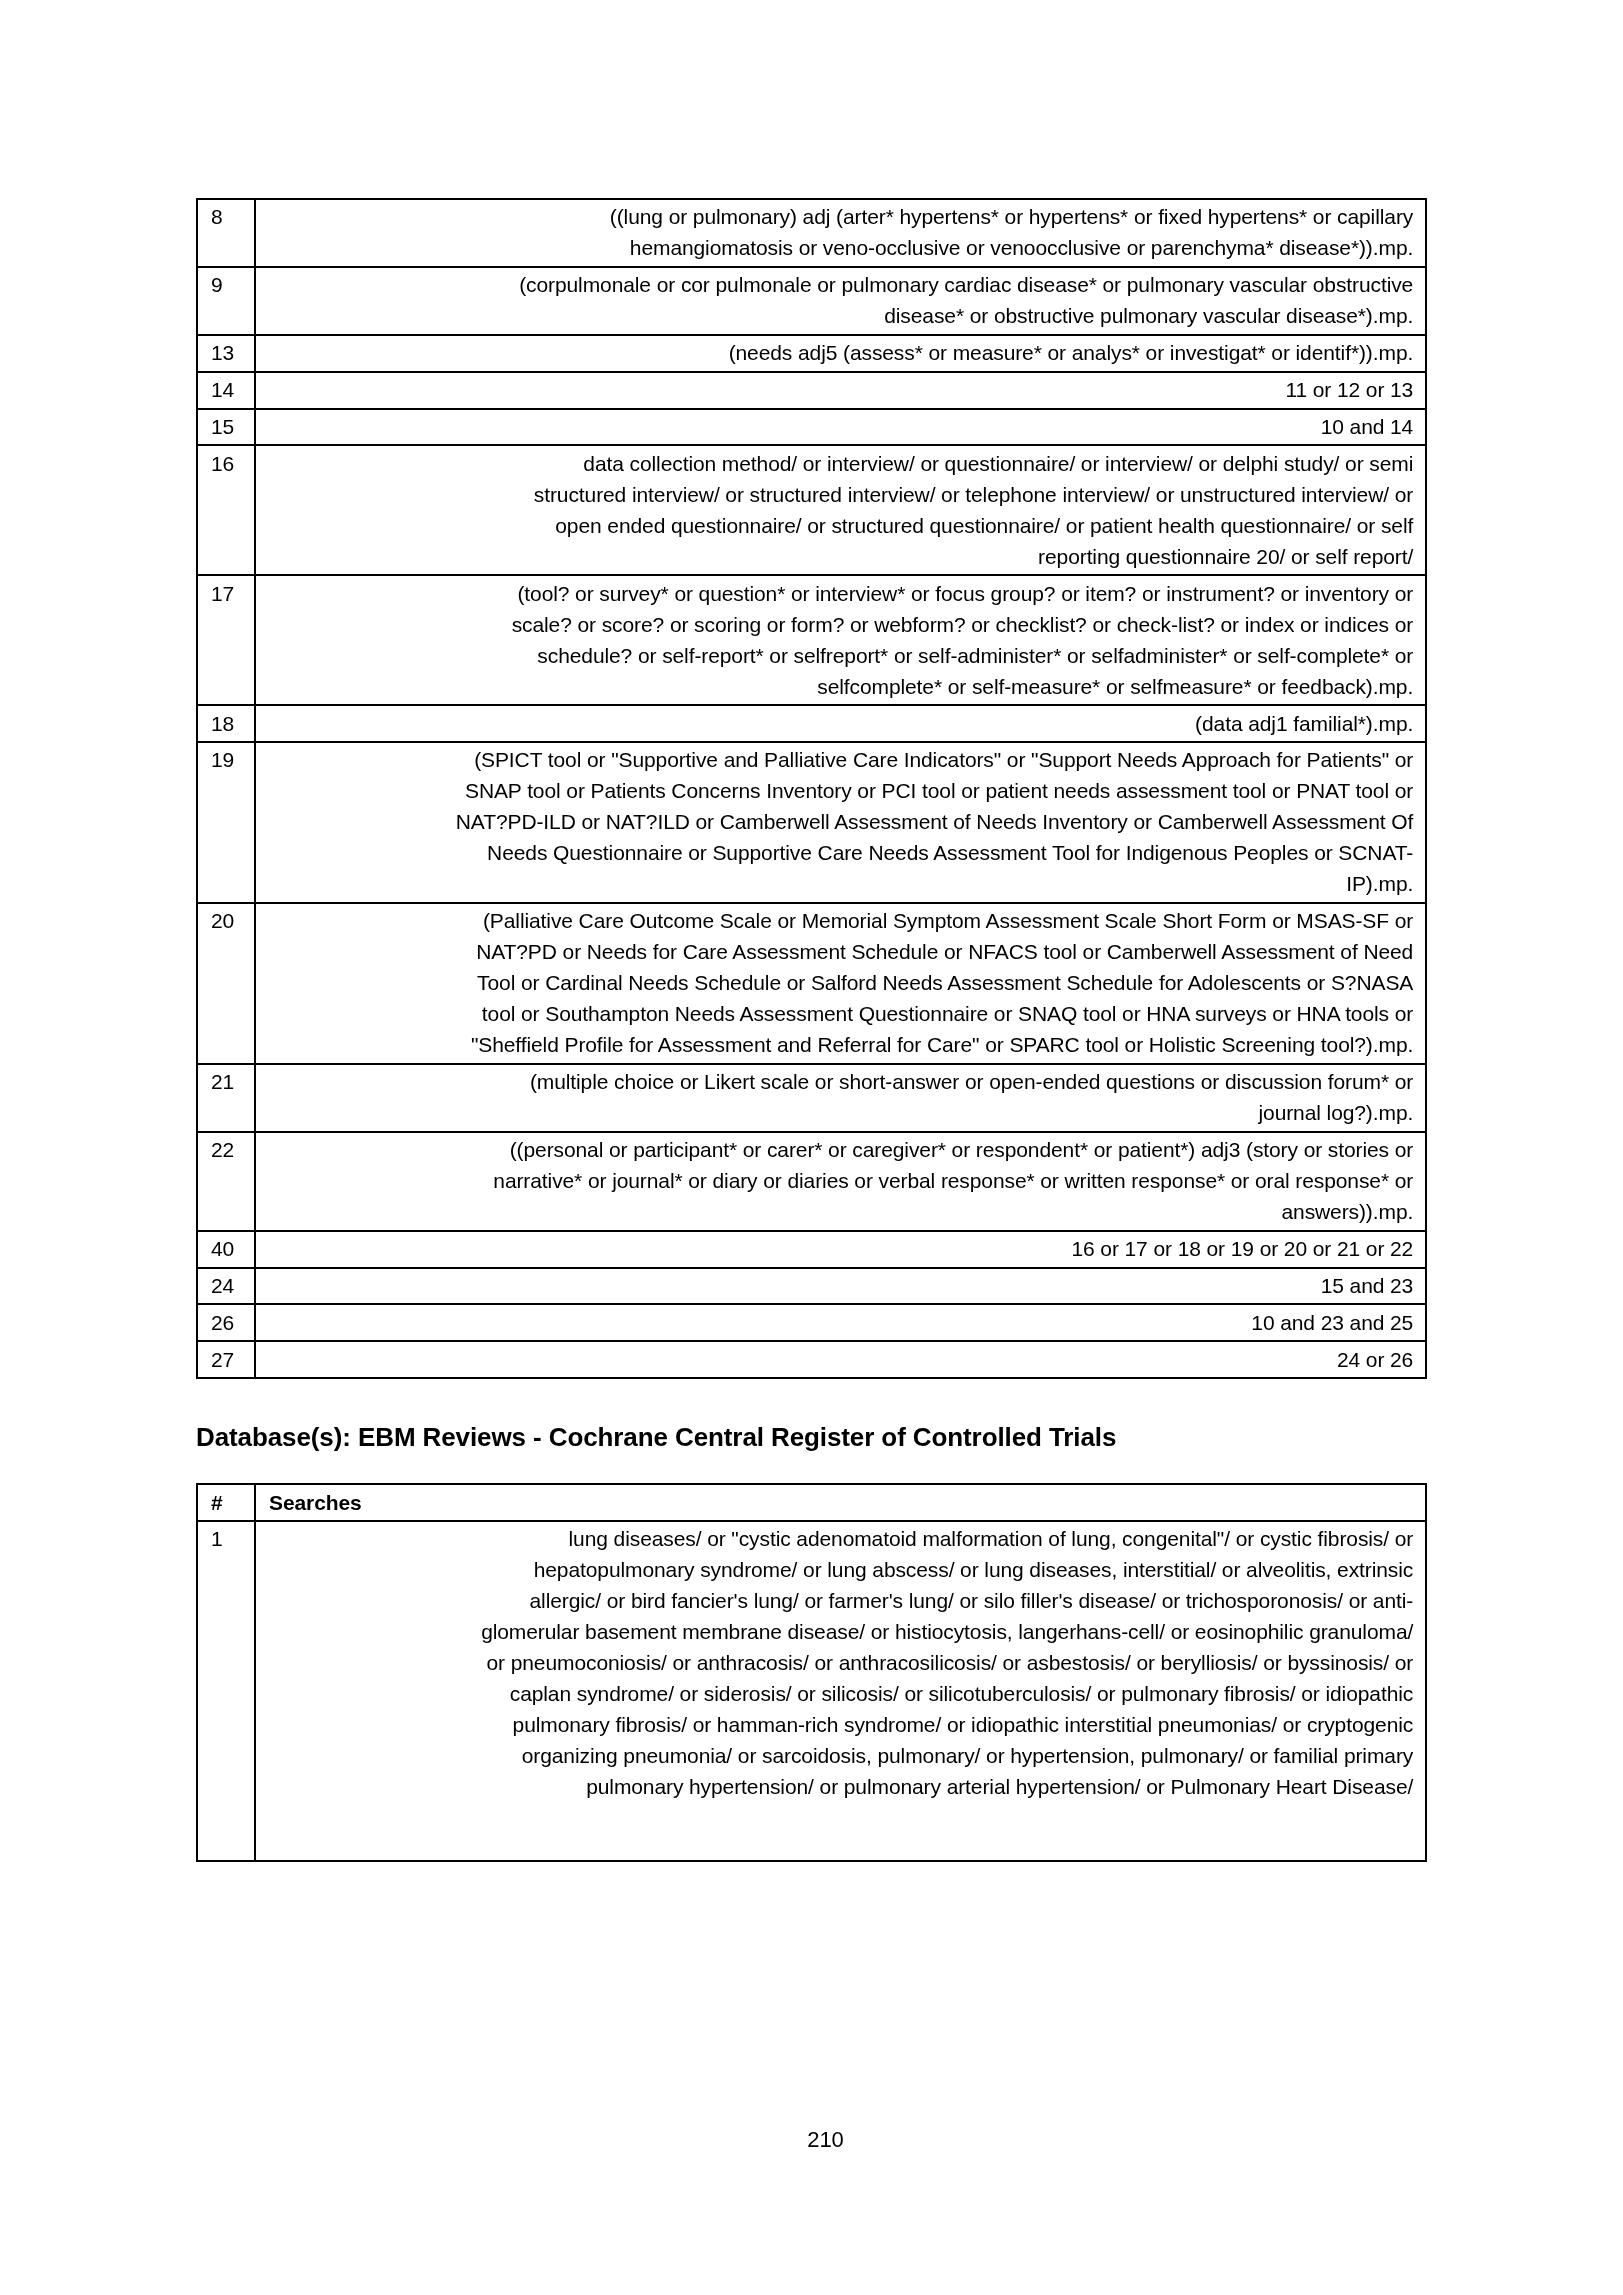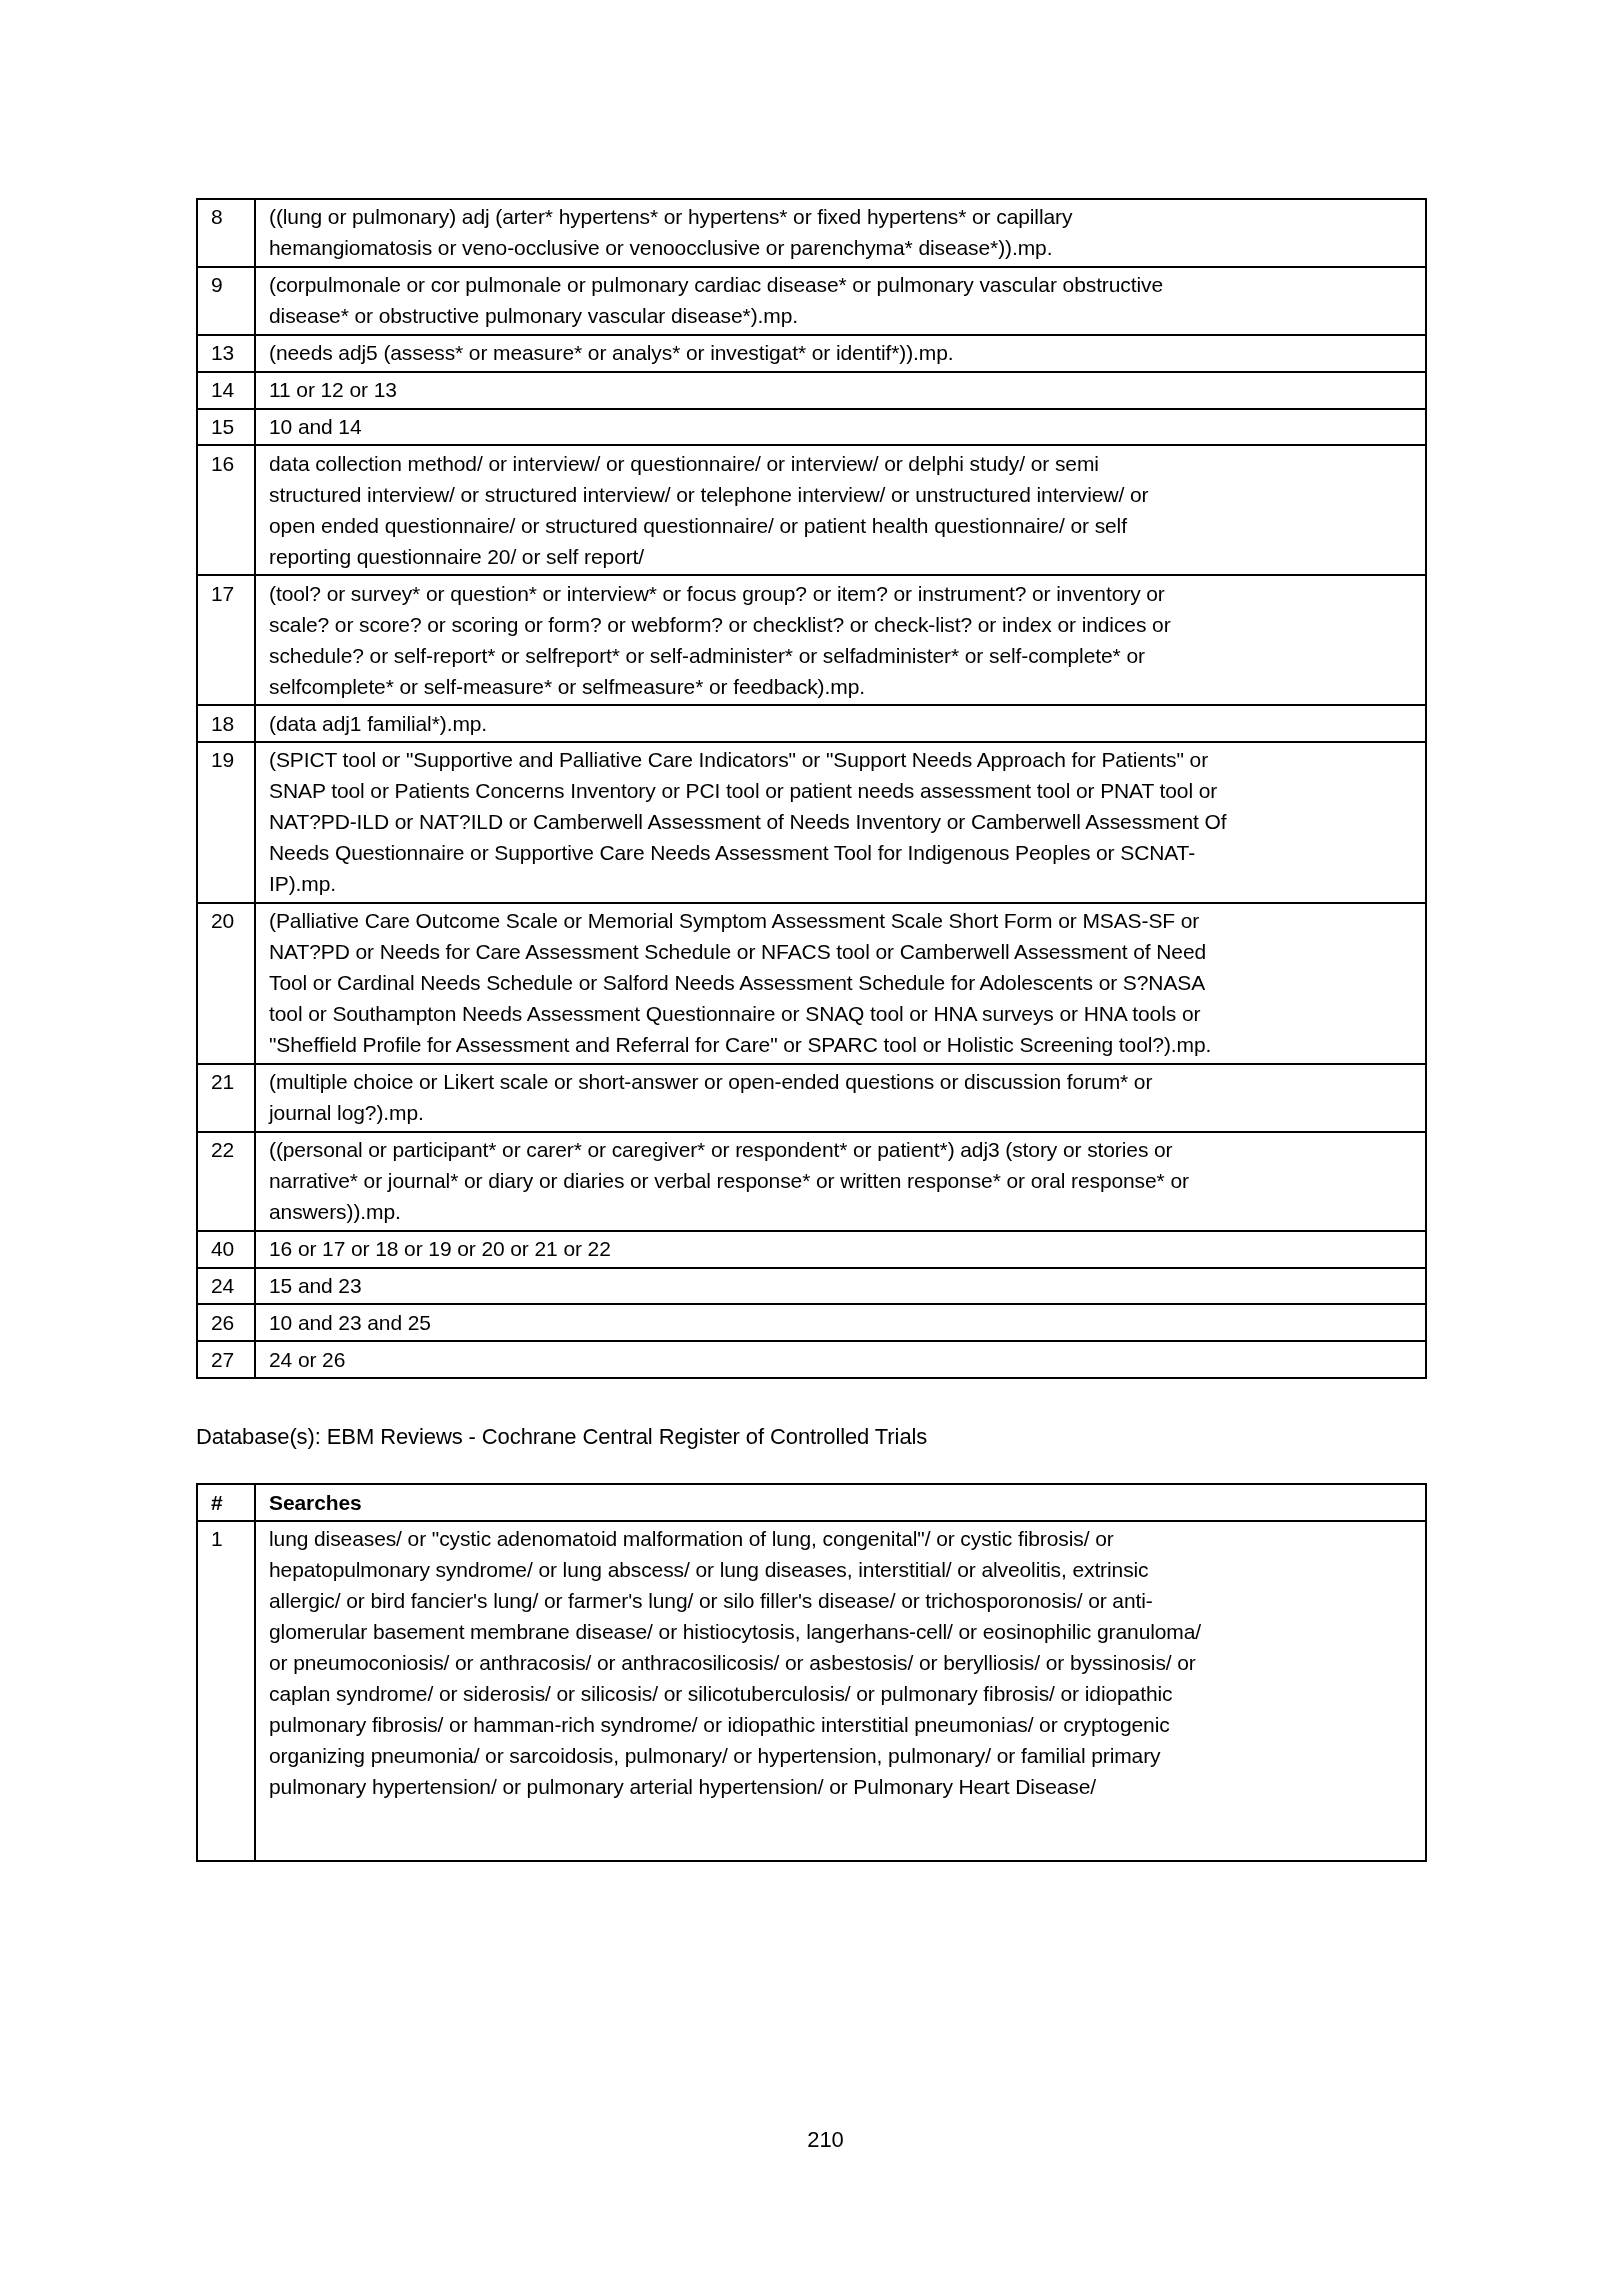--- a/index.html
+++ b/index.html
@@ -35,33 +35,34 @@
     letter-spacing: -0.1px;
     font-weight: normal;
     text-align: left;
     padding: 1.3px 11.8px 2.6px 13px;
   }
   table.search-table .num-col {
     width: 58px;
   }
   table.search-table td.query-cell {
     white-space: pre-line;
+    text-align: right;
   }
   table.search-table th {
     font-weight: bold;
   }
   td.tall-cell {
     height: 334px;
   }
   .db-heading {
     margin-top: 41px;
     margin-bottom: 29px;
-    font-size: 22px;
+    font-size: 26px;
     line-height: 34px;
-    font-weight: normal;
+    font-weight: bold;
     letter-spacing: -0.1px;
   }
   .page-number {
     position: absolute;
     top: 2125px;
     left: 14px;
     width: 1623px;
     text-align: center;
     font-size: 22px;
     line-height: 29px;

